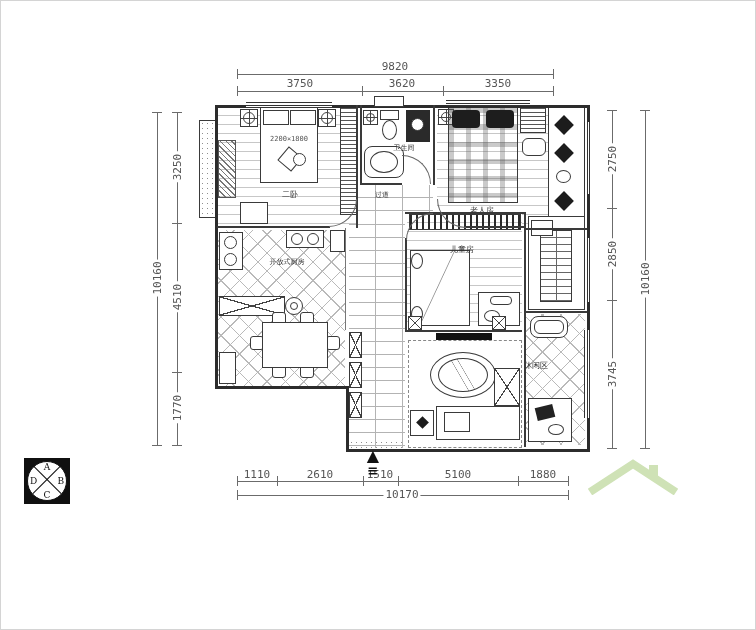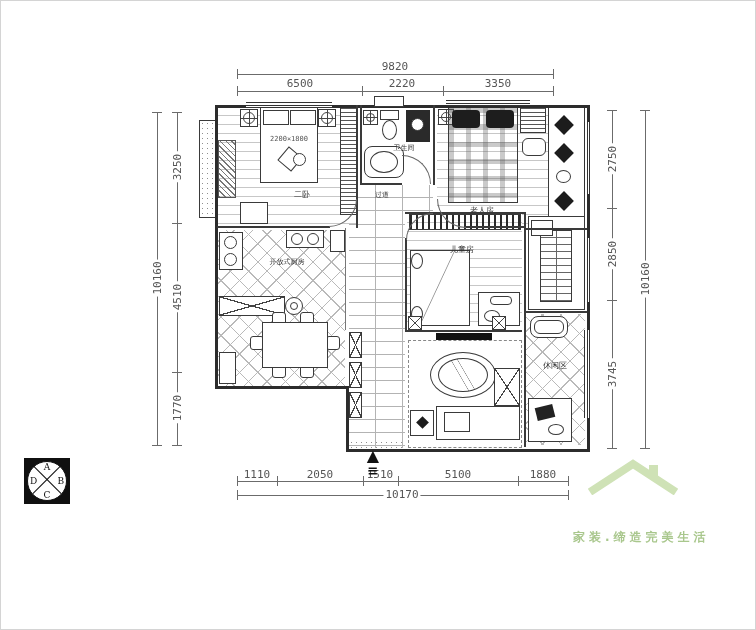--- a/index.html
+++ b/index.html
@@ -83,22 +83,22 @@
   <div>
     <div class="hl" style="left:237px;top:74px;width:316px"></div>
     <div class="vl" style="left:237px;top:69px;height:10px"></div>
     <div class="vl" style="left:553px;top:69px;height:10px"></div>
     <span class="dimlbl" style="left:395px;top:60px">9820</span>
     <div class="hl" style="left:237px;top:91px;width:316px"></div>
     <div class="vl" style="left:237px;top:86px;height:10px"></div>
     <div class="vl" style="left:362px;top:86px;height:10px"></div>
     <div class="vl" style="left:443px;top:86px;height:10px"></div>
     <div class="vl" style="left:553px;top:86px;height:10px"></div>
-    <span class="dimlbl" style="left:300px;top:77px">6500</span>
-    <span class="dimlbl" style="left:402px;top:77px">2220</span>
+    <span class="dimlbl" style="left:300px;top:77px">3750</span>
+    <span class="dimlbl" style="left:402px;top:77px">3620</span>
     <span class="dimlbl" style="left:498px;top:77px">3350</span>
   </div>
 
   <div>
     <div class="vl" style="left:157px;top:112px;height:333px"></div>
     <div class="hl" style="left:152px;top:112px;width:10px"></div>
     <div class="hl" style="left:152px;top:445px;width:10px"></div>
     <span class="rotlbl" style="left:157px;top:278px">10160</span>
     <div class="vl" style="left:177px;top:112px;height:333px"></div>
     <div class="hl" style="left:172px;top:112px;width:10px"></div>
@@ -127,21 +127,21 @@
 
   <div>
     <div class="hl" style="left:237px;top:481px;width:331px"></div>
     <div class="vl" style="left:237px;top:476px;height:10px"></div>
     <div class="vl" style="left:277px;top:476px;height:10px"></div>
     <div class="vl" style="left:363px;top:476px;height:10px"></div>
     <div class="vl" style="left:398px;top:476px;height:10px"></div>
     <div class="vl" style="left:518px;top:476px;height:10px"></div>
     <div class="vl" style="left:568px;top:476px;height:10px"></div>
     <span class="dimlbl" style="left:257px;top:468px">1110</span>
-    <span class="dimlbl" style="left:320px;top:468px">2050</span>
+    <span class="dimlbl" style="left:320px;top:468px">2610</span>
     <span class="dimlbl" style="left:380px;top:468px">1510</span>
     <span class="dimlbl" style="left:458px;top:468px">5100</span>
     <span class="dimlbl" style="left:543px;top:468px">1880</span>
     <div class="hl" style="left:237px;top:495px;width:331px"></div>
     <div class="vl" style="left:237px;top:490px;height:10px"></div>
     <div class="vl" style="left:568px;top:490px;height:10px"></div>
     <span class="dimlbl" style="left:402px;top:488px">10170</span>
   </div>
 
   <div class="abs wood" style="left:217px;top:107px;width:139px;height:119px"></div>
@@ -162,21 +162,21 @@
       <i class="c"></i>
     </div>
   <div class="box" style="left:260px;top:107px;width:58px;height:76px"></div>
   <div class="box" style="left:263px;top:110px;width:26px;height:15px"></div>
   <div class="box" style="left:290px;top:110px;width:26px;height:15px"></div>
   <span class="tinylbl" style="left:289px;top:135px">2200×1800</span>
   <div class="box" style="left:281px;top:150px;width:18px;height:18px;transform:rotate(40deg)"></div>
   <div class="box ell" style="left:293px;top:153px;width:13px;height:13px"></div>
   <div class="box hatch" style="left:340px;top:107px;width:18px;height:108px"></div>
   <div class="box" style="left:240px;top:202px;width:28px;height:22px"></div>
-  <span class="roomlbl" style="left:302px;top:189px">二卧</span>
+  <span class="roomlbl" style="left:290px;top:189px">二卧</span>
 
   <div class="box lamp" style="left:363px;top:110px;width:15px;height:15px">
       <i class="c"></i>
     </div>
   <div class="box" style="left:380px;top:110px;width:19px;height:10px"></div>
   <div class="box ell" style="left:382px;top:120px;width:15px;height:20px"></div>
   <div class="abs" style="left:406px;top:110px;width:24px;height:32px;background:#2a2a2a"></div>
   <div class="box ell" style="left:411px;top:118px;width:13px;height:13px"></div>
   <div class="box" style="left:364px;top:146px;width:40px;height:32px;border-radius:8px"></div>
   <div class="box ell" style="left:370px;top:151px;width:28px;height:22px"></div>
@@ -233,21 +233,21 @@
   <div class="box" style="left:490px;top:296px;width:22px;height:9px;border-radius:4px"></div>
   <div class="box ell" style="left:484px;top:310px;width:16px;height:12px"></div>
   <span class="roomlbl" style="left:462px;top:244px">儿童房</span>
 
   <div class="box" style="left:528px;top:216px;width:57px;height:94px"></div>
   <div class="box fern" style="left:540px;top:230px;width:32px;height:72px"></div>
   <div class="box" style="left:531px;top:220px;width:22px;height:16px"></div>
 
   <div class="box" style="left:530px;top:316px;width:38px;height:22px;border-radius:8px"></div>
   <div class="box" style="left:534px;top:320px;width:30px;height:14px;border-radius:6px"></div>
-  <span class="roomlbl" style="left:555px;top:360px">休闲区</span>
+  <span class="roomlbl" style="left:536px;top:360px">休闲区</span>
   <div class="box" style="left:528px;top:398px;width:44px;height:44px"></div>
   <div class="abs" style="left:536px;top:406px;width:18px;height:13px;background:#222;transform:rotate(-14deg)"></div>
   <div class="box ell" style="left:548px;top:424px;width:16px;height:11px"></div>
 
   <div class="abs" style="left:408px;top:340px;width:112px;height:106px;border:1px dashed #888"></div>
   <div class="box xbox" style="left:408px;top:316px;width:14px;height:14px"></div>
   <div class="box xbox" style="left:492px;top:316px;width:14px;height:14px"></div>
   <div class="abs" style="left:436px;top:333px;width:56px;height:7px;background:#111"></div>
   <div class="box ell" style="left:430px;top:352px;width:66px;height:46px"></div>
   <div class="box ell" style="left:438px;top:358px;width:50px;height:34px;background:
@@ -304,16 +304,15 @@
     <span style="right:6px;top:18px">B</span>
     <span style="left:0;right:0;bottom:4px;text-align:center">C</span>
     <span style="left:6px;top:18px">D</span>
   </div>
 
   <div class="abs" style="left:565px;top:455px;width:188px;height:95px">
     <svg class="abs" style="left:22px;top:4px" width="92" height="36" viewBox="0 0 92 36">
       <polyline points="3,33 46,5 89,33" fill="none" stroke="#cfe2b6" stroke-width="8"></polyline>
       <rect x="62" y="6" width="9" height="13" fill="#cfe2b6"></rect>
     </svg>
-    <span class="tagline" style="left:8px;top:74px">家装.缔造完美生活</span>
   </div>
 
 </div>
 
 </body></html>

